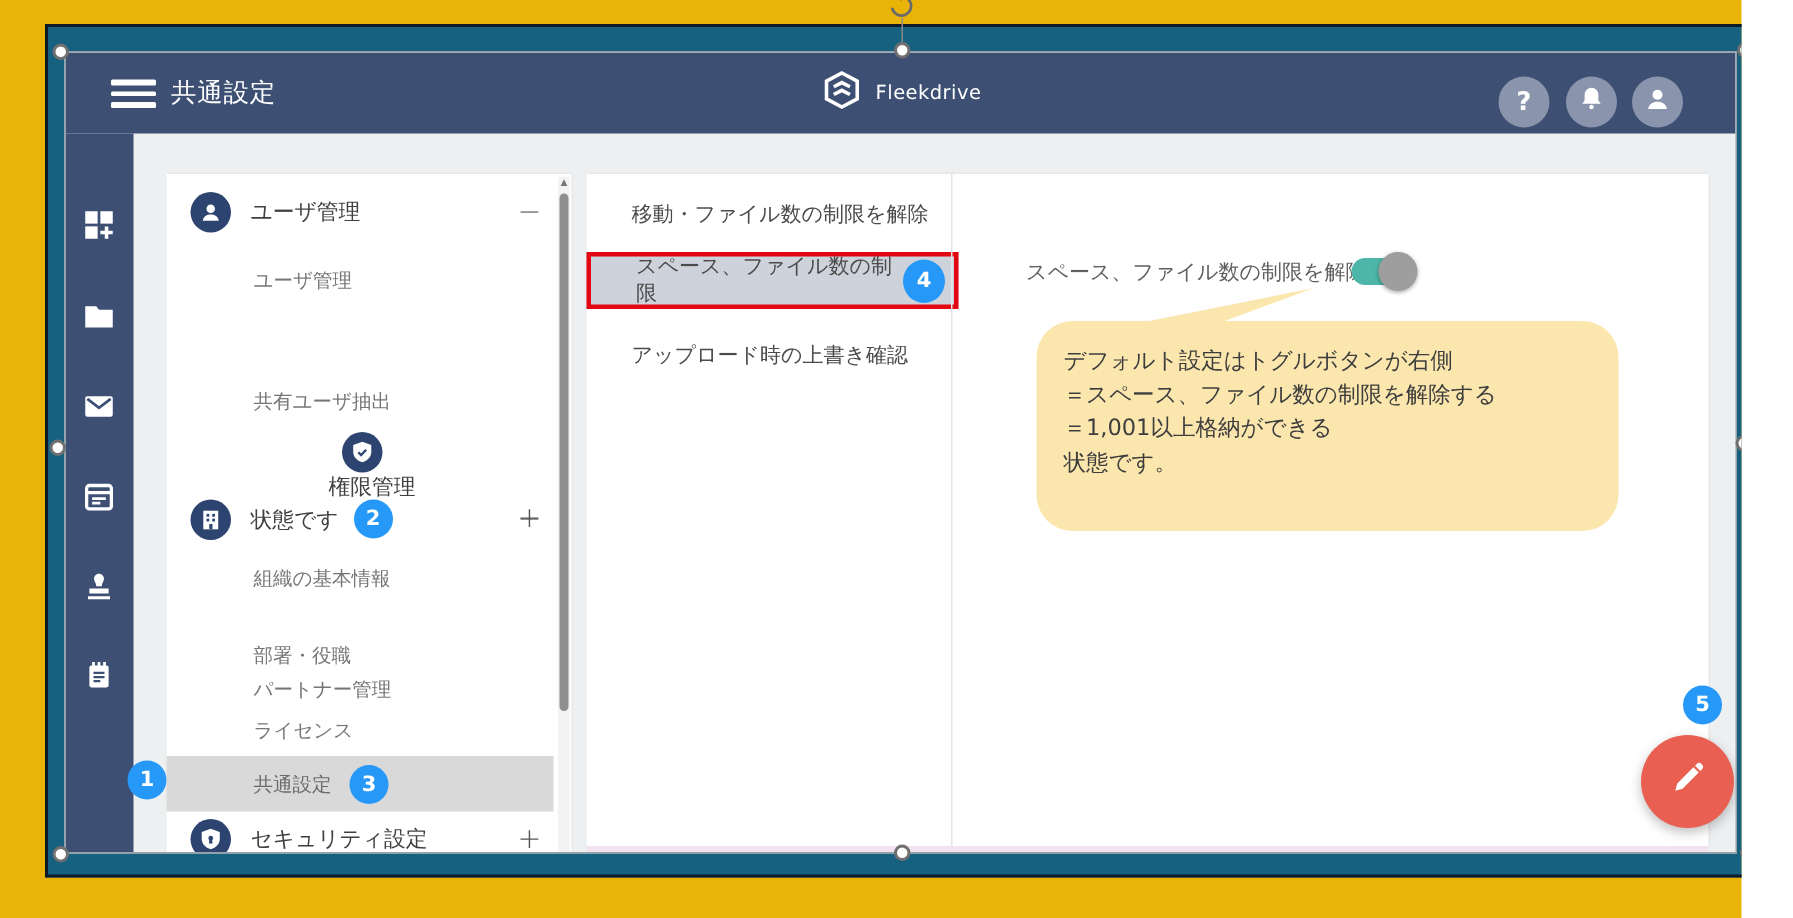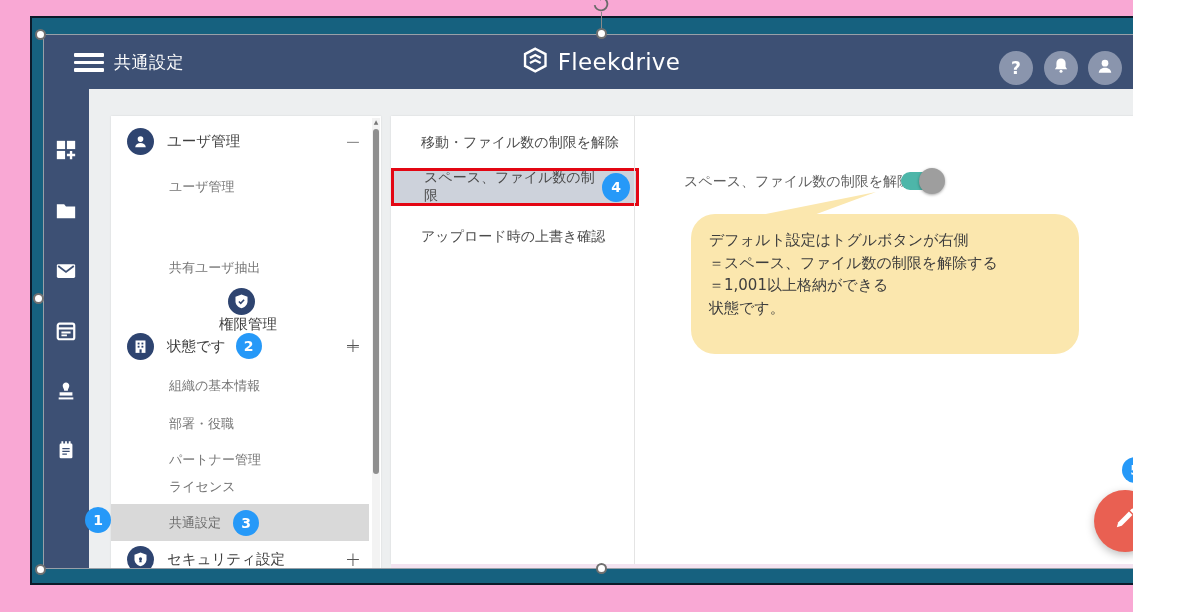--- a/index.html
+++ b/index.html
@@ -1,33 +1,33 @@
 <!DOCTYPE html>
 <html><head>
 <meta charset="utf-8">
 <style>
   html,body{margin:0;padding:0;background:#fff;}
   body{font-family:"DejaVu Sans","Liberation Sans",sans-serif;}
-  .page{position:relative;width:1133px;height:612px;background:#f9a8d4;overflow:hidden;}
+  .page{position:relative;width:1133px;height:612px;background:#eab308;overflow:hidden;padding-left:28px;}
   .abs{position:absolute;}
 
   
   .shot-frame{left:30px;top:16px;width:1138px;height:565px;background:#16617F;border:2px solid #0C1A2A;}
   .handle{width:11px;height:11px;background:#fff;border:2px solid #707070;border-radius:50%;box-sizing:border-box;z-index:60;}
   .rot-line{left:601px;top:12px;width:1px;height:20px;background:#8a8a8a;z-index:59;}
   .rot-icon{left:590px;top:-7px;z-index:60;}
 
   
   .app{left:43px;top:34px;width:1115px;height:535px;background:#EDEFF0;border:1px solid #98A0A8;box-sizing:border-box;overflow:hidden;}
   .appbar{left:0;top:0;width:100%;height:54px;background:#3D5074;}
   .burger{left:30px;top:18px;width:30px;height:19px;display:flex;flex-direction:column;justify-content:space-between;cursor:pointer;}
   .burger span{display:block;height:3.6px;background:#fff;border-radius:1px;}
   .app-title{left:70px;top:0;height:54px;line-height:54px;color:#fff;font-size:17px;letter-spacing:.5px;}
   .brand{left:50%;top:0;height:54px;transform:translateX(-50%);display:flex;align-items:center;gap:9px;color:#fff;}
-  .brand-text{font-size:23px;font-weight:500;letter-spacing:.3px;}
+  .brand-text{font-size:13px;font-weight:500;letter-spacing:.3px;}
   .hcircle{width:34px;height:34px;border-radius:50%;background:#8A95AD;display:flex;align-items:center;justify-content:center;color:#fff;top:16px;cursor:pointer;}
   .hcircle.q{font-size:17px;font-weight:bold;}
 
   
   .rail{left:0;top:54px;width:45px;height:481px;background:#3D5074;}
   .rail-ic{left:11px;width:22px;height:22px;cursor:pointer;}
 
   
   .nbadge{width:26px;height:26px;border-radius:50%;background:#2699F8;color:#fff;font-size:14px;font-weight:bold;display:flex;align-items:center;justify-content:center;z-index:40;}
 
@@ -188,21 +188,21 @@
                 <rect x="13.4" y="11" width="2.6" height="2.6"></rect>
                 <rect x="10.6" y="16" width="3" height="5"></rect>
               </g>
             </svg>
           </span>
         <span class="nav-label">状態です</span>
         <span class="nbadge" style="margin-left:10px;">2</span>
         <span class="expander">−</span>
       </div>
       <div class="abs subrow" style="top:255px;">組織の基本情報</div>
-      <div class="abs subrow" style="top:293px;text-align:right;">部署・役職</div>
+      <div class="abs subrow" style="top:306px;text-align:right;">部署・役職</div>
       <div class="abs subrow" style="top:329px;">パートナー管理</div>
       <div class="abs subrow" style="top:356px;">ライセンス</div>
       <div class="abs subrow sel" style="top:388px;">
         <span>共通設定</span>
         <span class="nbadge" style="margin-left:12px;">3</span>
       </div>
 
       <div class="abs navrow" style="top:425px;">
         <span class="nav-ic">
             <svg viewBox="0 0 24 24" width="17" height="17">

